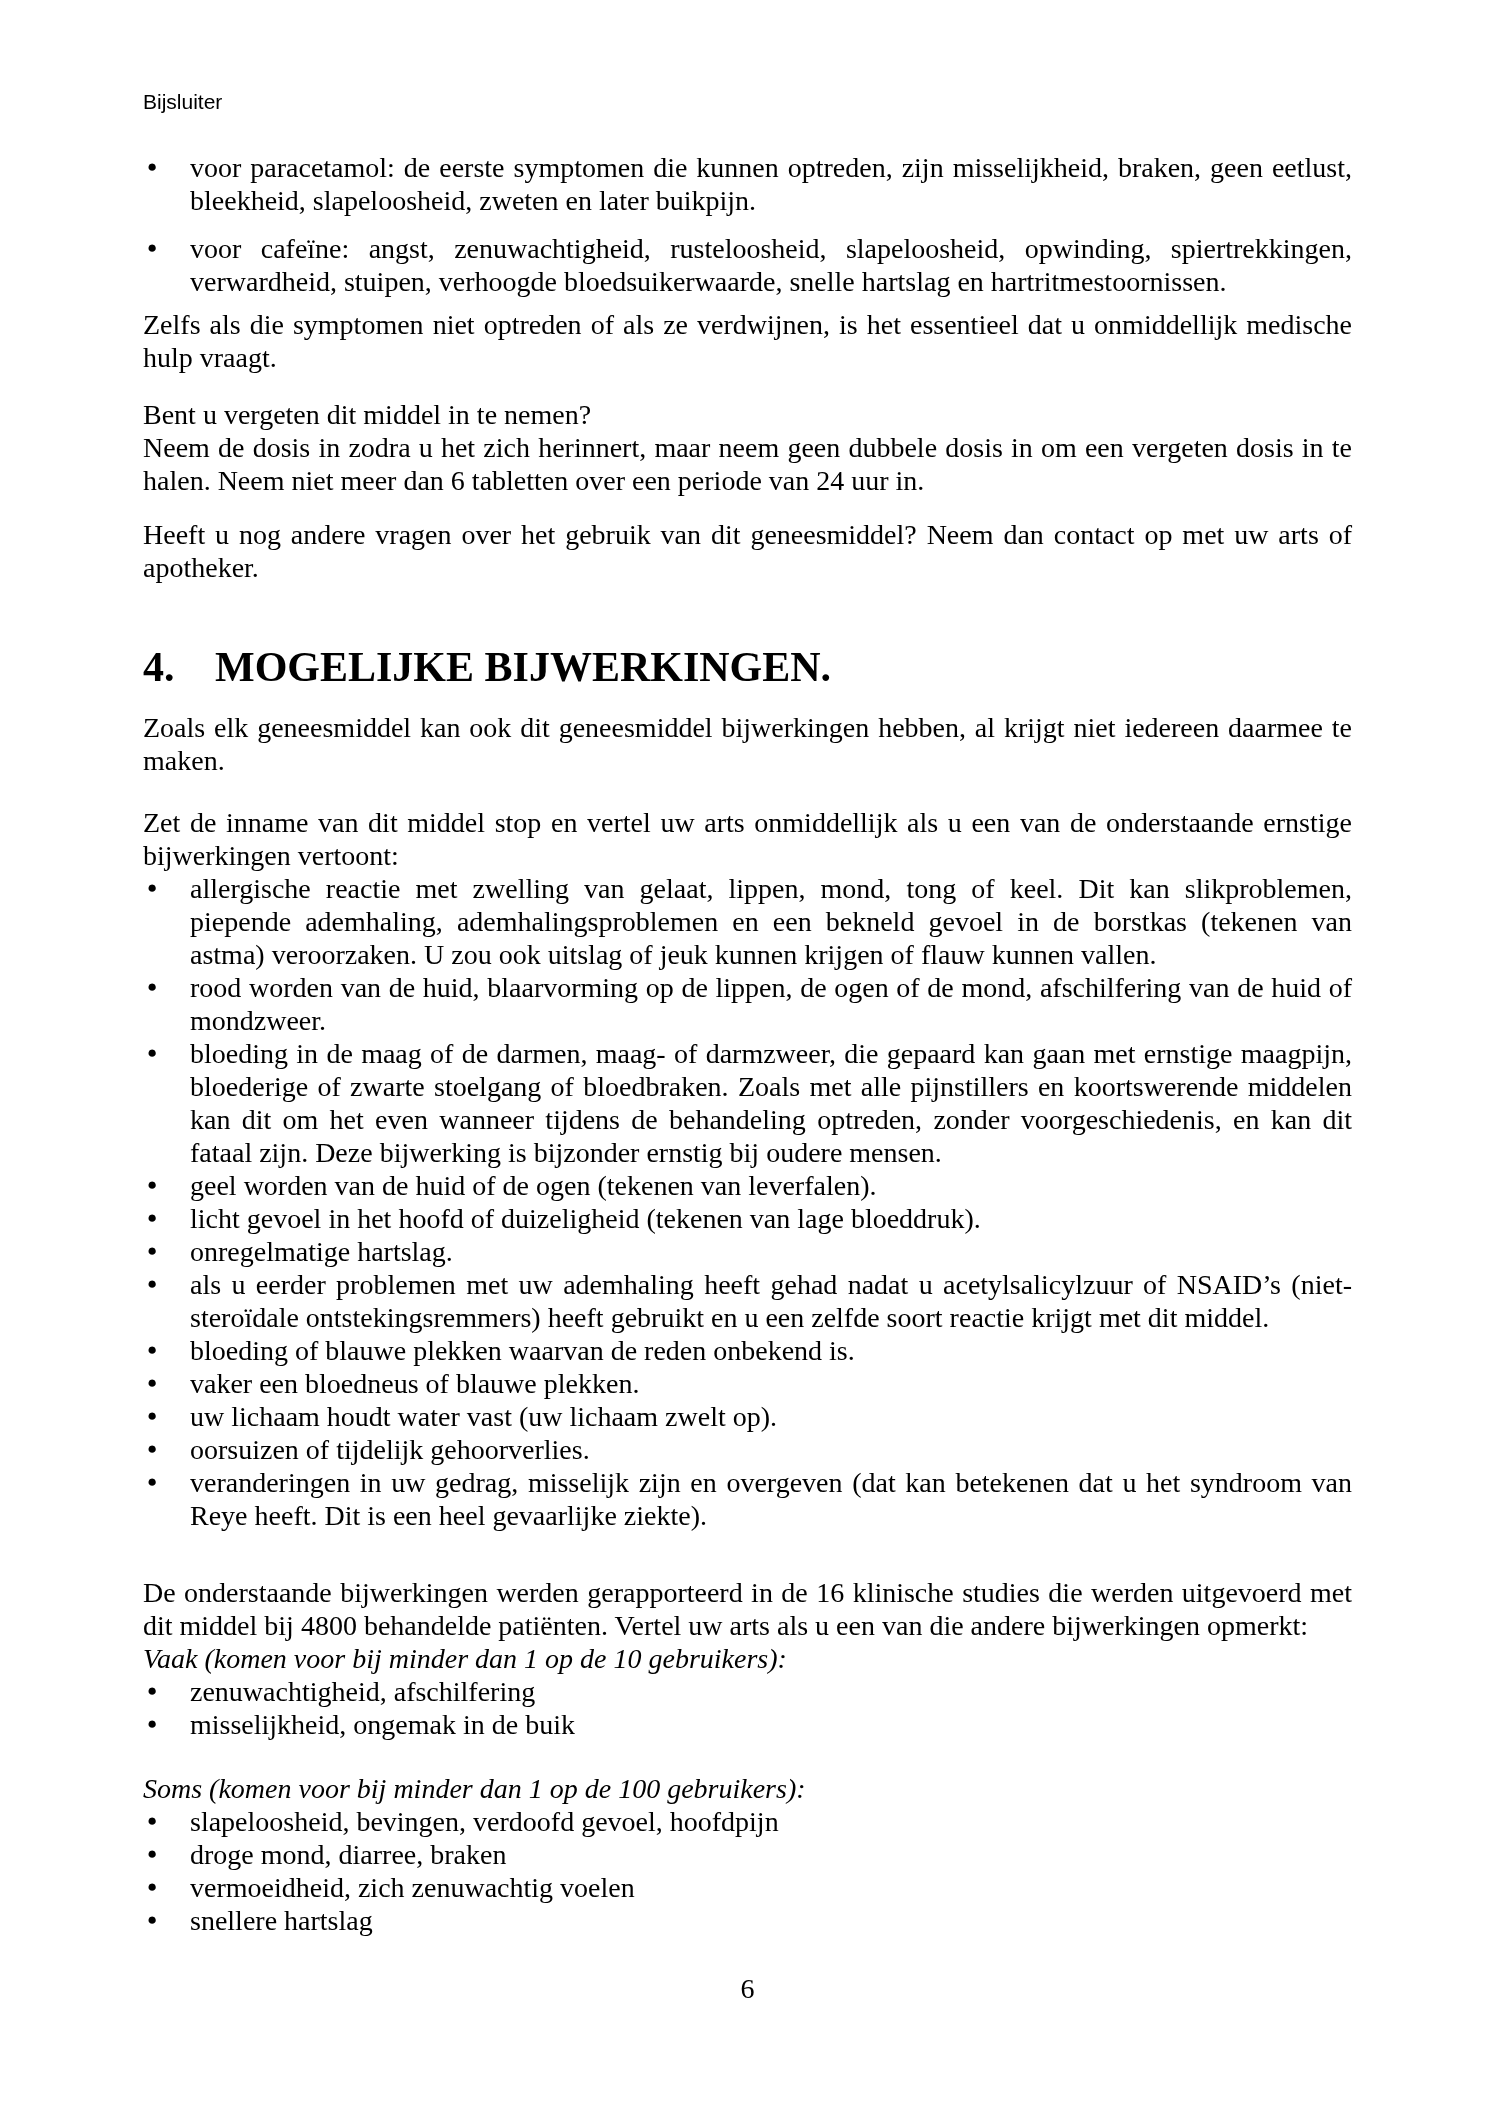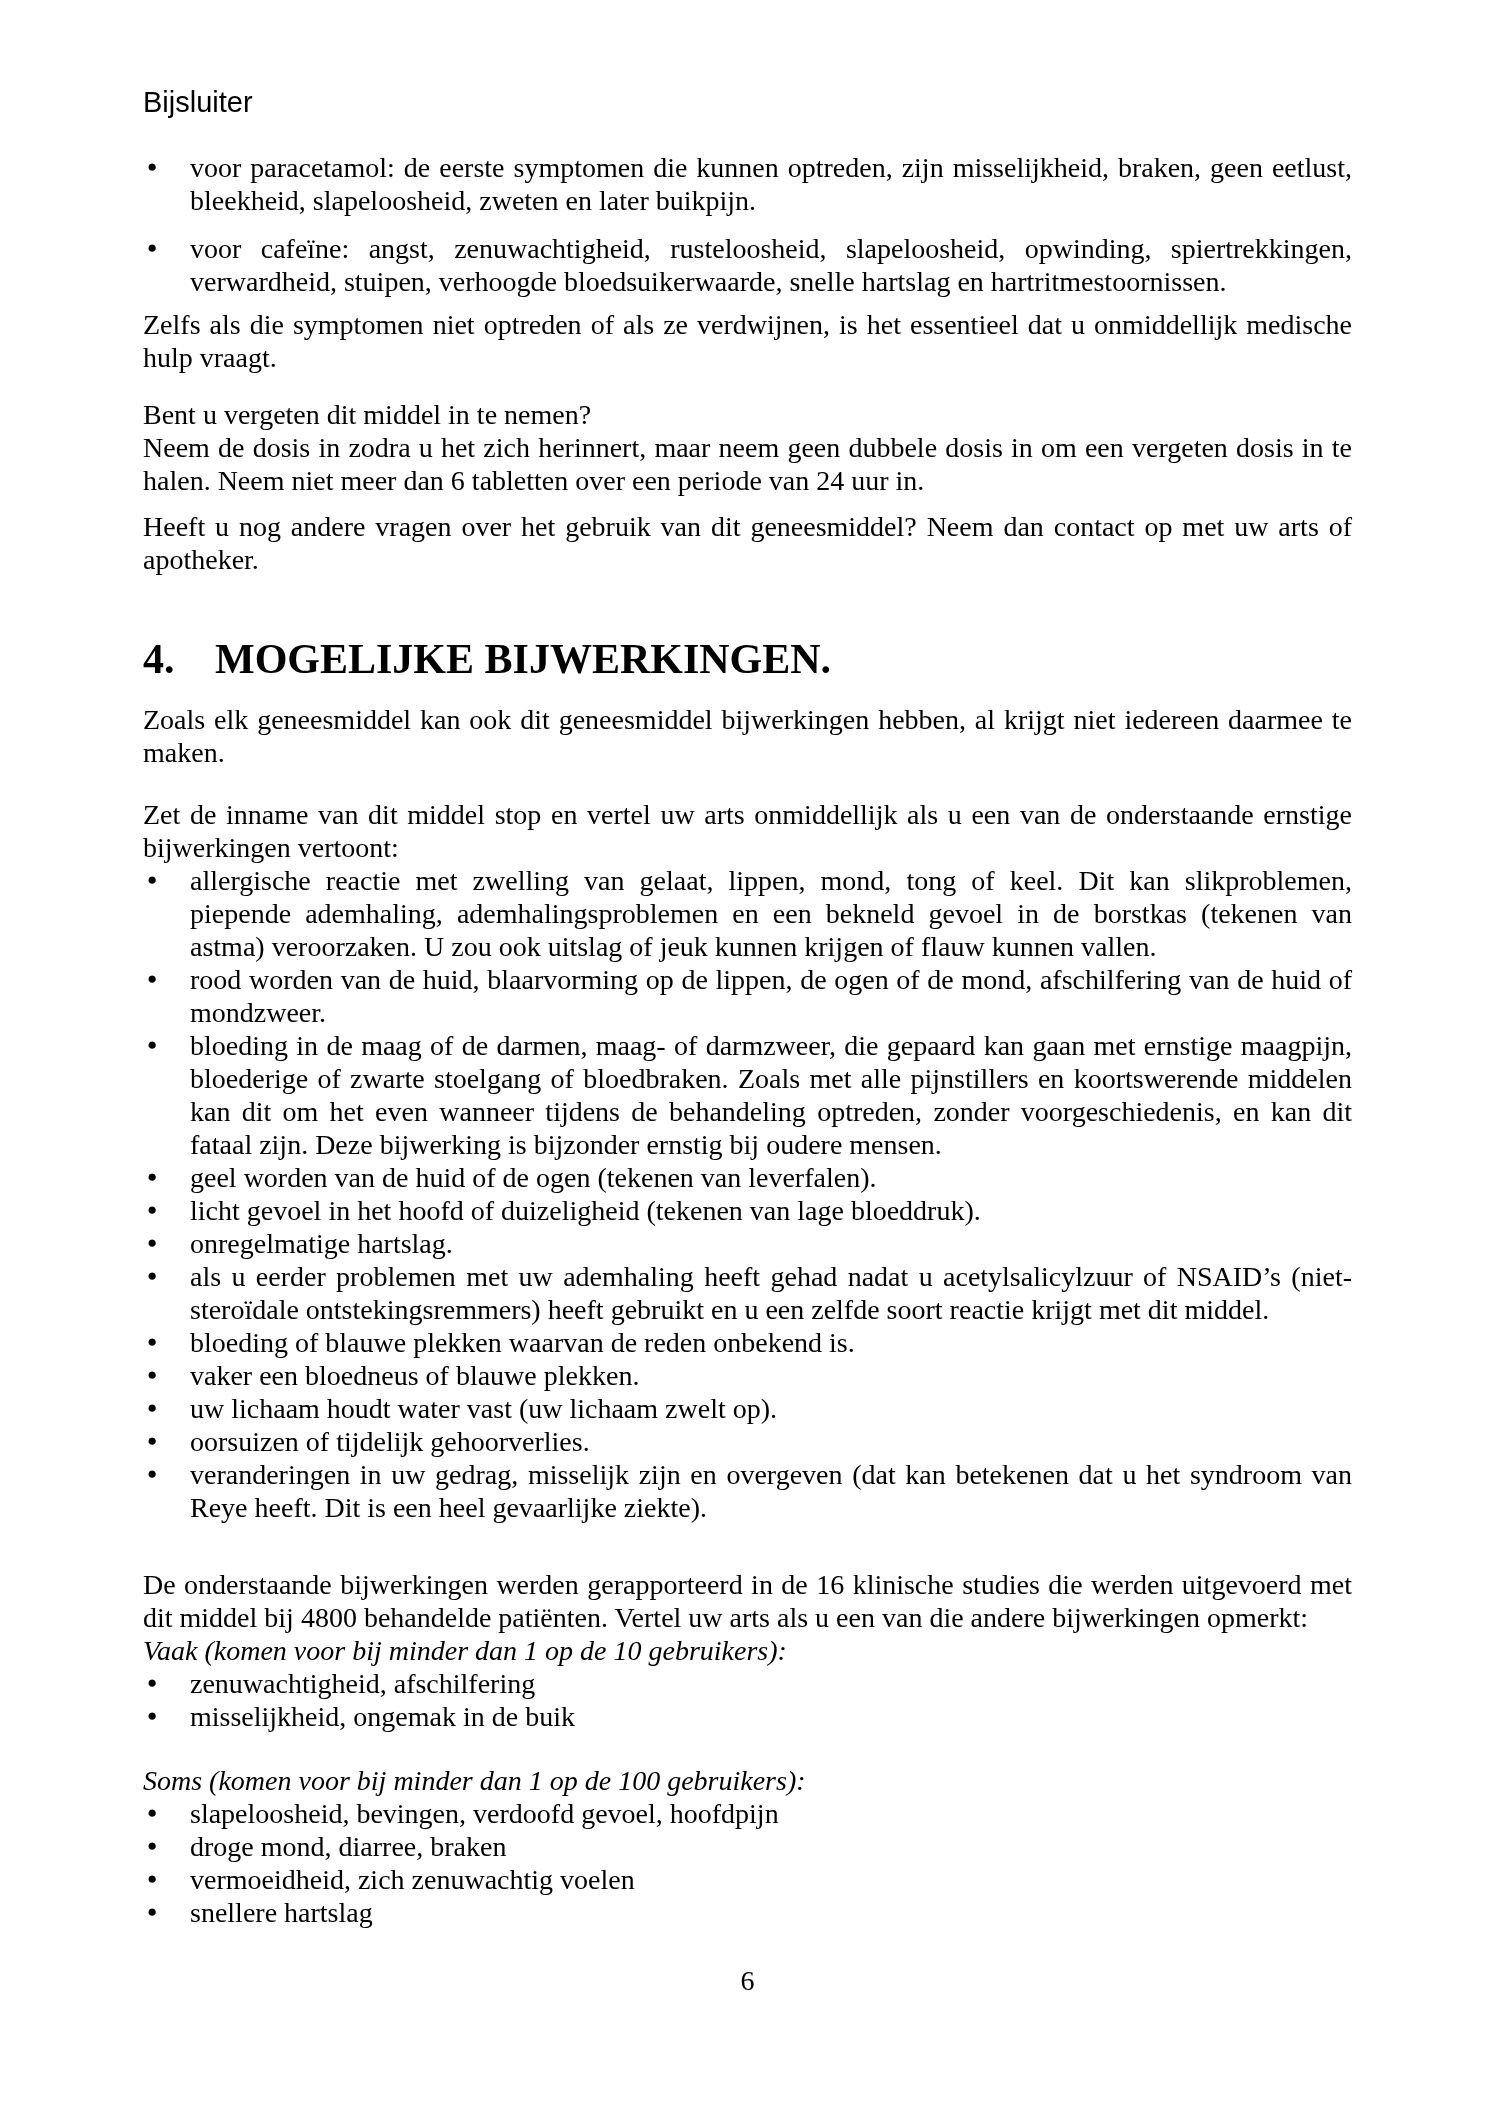--- a/index.html
+++ b/index.html
@@ -14,21 +14,21 @@
     box-sizing: border-box;
     background: #ffffff;
     color: #000000;
     padding: 84px 142px 0 143px;
     font-family: "Liberation Serif", "DejaVu Serif", serif;
     font-size: 28px;
     line-height: 33px;
   }
   .doc-header {
     font-family: "Liberation Sans", "DejaVu Sans", sans-serif;
-    font-size: 29px;
+    font-size: 21px;
     line-height: 36px;
   }
   p { margin: 0; }
   .just { text-align: justify; }
   .bold { font-weight: normal; }
 
   ul.bullets {
     list-style: none;
     margin: 0;
     padding: 0;
@@ -72,21 +72,21 @@
   <ul class="bullets spaced" style="margin-top:31px;">
     <li><span>voor </span><span class="bold">paracetamol:</span><span> de eerste symptomen die kunnen optreden, zijn misselijkheid, braken, geen eetlust, bleekheid, slapeloosheid, zweten en later buikpijn.</span></li>
     <li><span>voor </span><span class="bold">cafeïne</span><span>: angst, zenuwachtigheid, rusteloosheid, slapeloosheid, opwinding, spiertrekkingen, verwardheid, stuipen, verhoogde bloedsuikerwaarde, snelle hartslag en hartritmestoornissen.</span></li>
   </ul>
 
   <p class="bold just" style="margin-top:10px;">Zelfs als die symptomen niet optreden of als ze verdwijnen, is het essentieel dat u onmiddellijk medische hulp vraagt.</p>
 
   <p class="bold" style="margin-top:24px;">Bent u vergeten dit middel in te nemen?</p>
   <p class="just">Neem de dosis in zodra u het zich herinnert, maar neem geen dubbele dosis in om een vergeten dosis in te halen. Neem niet meer dan 6 tabletten over een periode van 24 uur in.</p>
 
-  <p class="just" style="margin-top:13px;">Heeft u nog andere vragen over het gebruik van dit geneesmiddel? Neem dan contact op met uw arts of apotheker.</p>
+  <p class="just" style="margin-top:21px;">Heeft u nog andere vragen over het gebruik van dit geneesmiddel? Neem dan contact op met uw arts of apotheker.</p>
 
   <div class="section-heading" style="margin-top:62px;">
     <span class="sec-num">4.</span><span>MOGELIJKE BIJWERKINGEN.</span>
   </div>
 
   <p class="just" style="margin-top:23px;">Zoals elk geneesmiddel kan ook dit geneesmiddel bijwerkingen hebben, al krijgt niet iedereen daarmee te maken.</p>
 
   <p class="bold just" style="margin-top:29px;">Zet de inname van dit middel stop en vertel uw arts onmiddellijk als u een van de onderstaande ernstige bijwerkingen vertoont:</p>
 
   <ul class="bullets">

